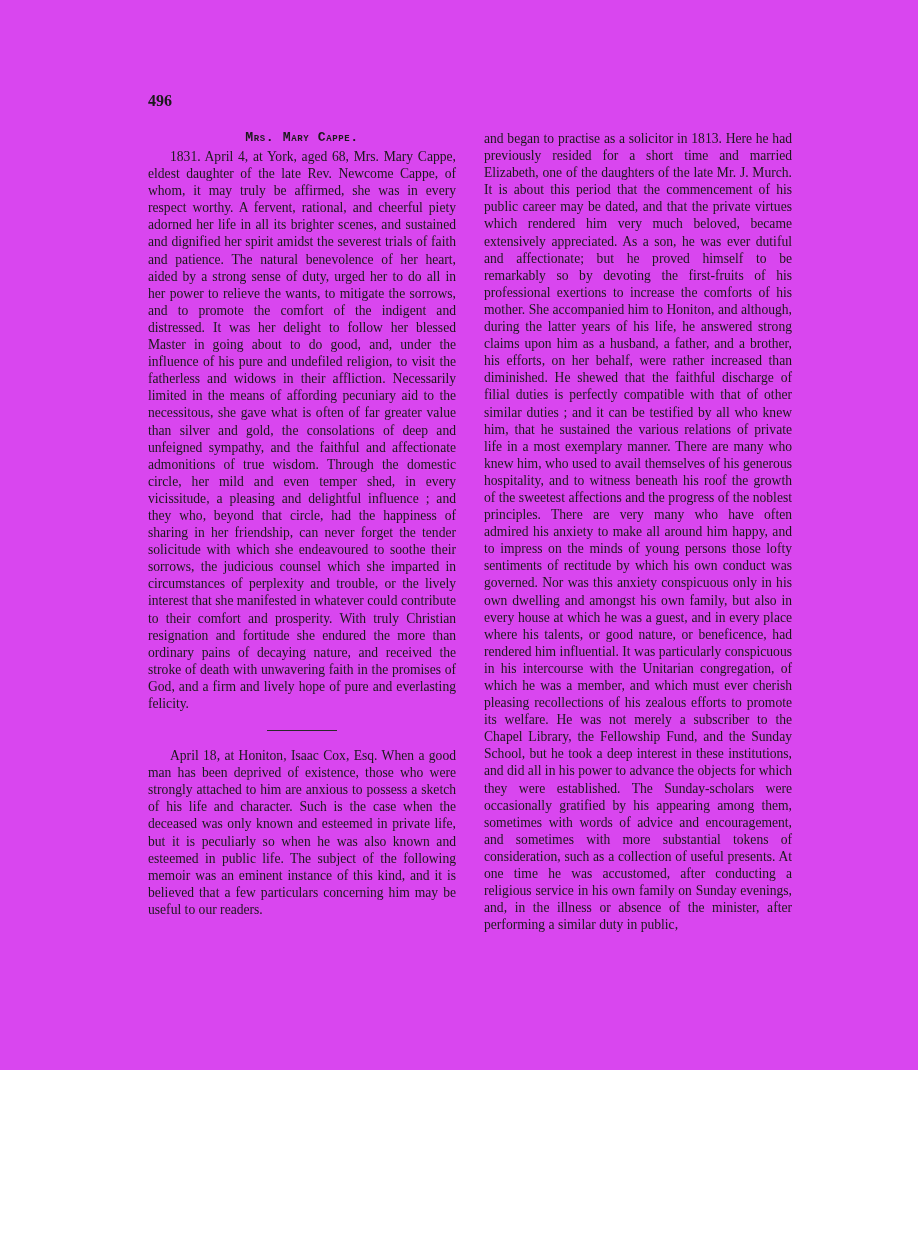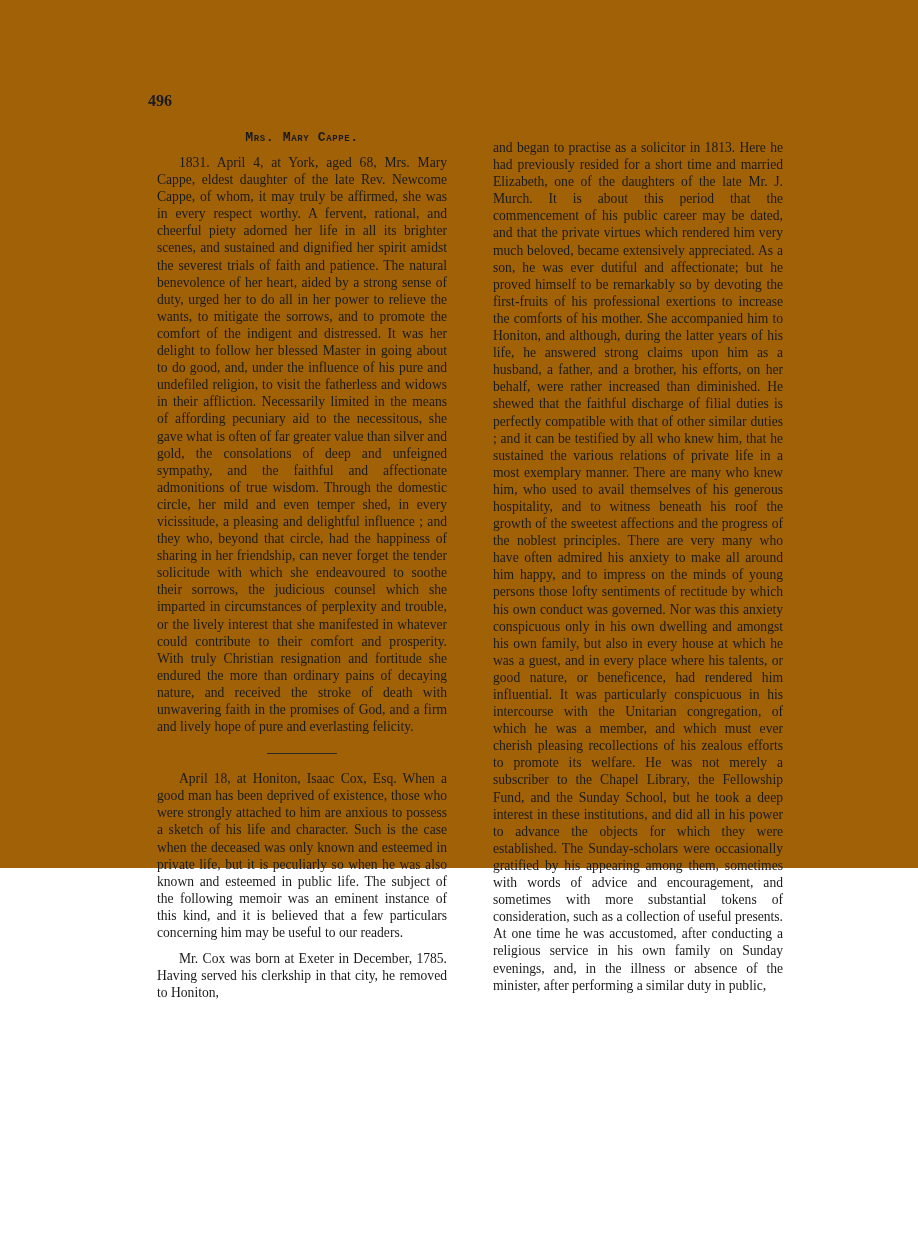--- a/index.html
+++ b/index.html
@@ -12,22 +12,22 @@
     height: 1238px;
     font-family: "Liberation Serif", serif;
     color: #1a1a1a;
     position: relative;
     overflow: hidden;
   }
   .page {
     position: absolute;
     left: 0; top: 0;
     width: 918px;
-    height: 868px;
-    background: #a16207;
+    height: 1070px;
+    background: #d946ef;
   }
   .page-header {
     position: absolute;
     left: 148px;
     top: 92px;
     width: 640px;
     height: 22px;
     display: flex;
     align-items: baseline;
   }
@@ -59,21 +59,21 @@
   .sec-title {
     text-align: center;
     font-size: 13.2px;
     font-variant: small-caps;
     letter-spacing: 0.6px;
     font-weight: bold;
     margin: 0 0 3px 0;
     font-family: Liberation Mono, monospace;
   }
   p.body {
-    margin: 9px;
+    margin: 0;
     text-align: justify;
     text-justify: inter-word;
     font-size: 13.6px;
     line-height: 17.1px;
     text-indent: 22px;
     font-family: "Liberation Serif", serif;
     hyphens: auto;
     -webkit-hyphens: auto;
   }
   p.body.noindent { text-indent: 0; }
@@ -93,21 +93,20 @@
     <span class="folio">496</span>
   </div>
 
   <div class="columns">
 
     <div class="col">
       <div class="sec-title">Mrs. Mary Cappe.</div>
       <p class="body">1831. April 4, at York, aged 68, Mrs. Mary Cappe, eldest daughter of the late Rev. Newcome Cappe, of whom, it may truly be affirmed, she was in every respect worthy. A fervent, rational, and cheerful piety adorned her life in all its brighter scenes, and sustained and dignified her spirit amidst the severest trials of faith and patience. The natural benevolence of her heart, aided by a strong sense of duty, urged her to do all in her power to relieve the wants, to mitigate the sorrows, and to promote the comfort of the indigent and distressed. It was her delight to follow her blessed Master in going about to do good, and, under the influence of his pure and undefiled religion, to visit the fatherless and widows in their affliction. Necessarily limited in the means of affording pecuniary aid to the necessitous, she gave what is often of far greater value than silver and gold, the consolations of deep and unfeigned sympathy, and the faithful and affectionate admonitions of true wisdom. Through the domestic circle, her mild and even temper shed, in every vicissitude, a pleasing and delightful influence ; and they who, beyond that circle, had the happiness of sharing in her friendship, can never forget the tender solicitude with which she endeavoured to soothe their sorrows, the judicious counsel which she imparted in circumstances of perplexity and trouble, or the lively interest that she manifested in whatever could contribute to their comfort and prosperity. With truly Christian resignation and fortitude she endured the more than ordinary pains of decaying nature, and received the stroke of death with unwavering faith in the promises of God, and a firm and lively hope of pure and everlasting felicity.</p>
       <div class="rule"></div>
       <p class="body">April 18, at Honiton, Isaac Cox, Esq. When a good man has been deprived of existence, those who were strongly attached to him are anxious to possess a sketch of his life and character. Such is the case when the deceased was only known and esteemed in private life, but it is peculiarly so when he was also known and esteemed in public life. The subject of the following memoir was an eminent instance of this kind, and it is believed that a few particulars concerning him may be useful to our readers.</p>
-      <p class="body">Mr. Cox was born at Exeter in December, 1785. Having served his clerkship in that city, he removed to Honiton,</p>
     </div>
 
     <div class="col">
       <p class="body noindent">and began to practise as a solicitor in 1813. Here he had previously resided for a short time and married Elizabeth, one of the daughters of the late Mr. J. Murch. It is about this period that the commencement of his public career may be dated, and that the private virtues which rendered him very much beloved, became extensively appreciated. As a son, he was ever dutiful and affectionate; but he proved himself to be remarkably so by devoting the first-fruits of his professional exertions to increase the comforts of his mother. She accompanied him to Honiton, and although, during the latter years of his life, he answered strong claims upon him as a husband, a father, and a brother, his efforts, on her behalf, were rather increased than diminished. He shewed that the faithful discharge of filial duties is perfectly compatible with that of other similar duties ; and it can be testified by all who knew him, that he sustained the various relations of private life in a most exemplary manner. There are many who knew him, who used to avail themselves of his generous hospitality, and to witness beneath his roof the growth of the sweetest affections and the progress of the noblest principles. There are very many who have often admired his anxiety to make all around him happy, and to impress on the minds of young persons those lofty sentiments of rectitude by which his own conduct was governed. Nor was this anxiety conspicuous only in his own dwelling and amongst his own family, but also in every house at which he was a guest, and in every place where his talents, or good nature, or beneficence, had rendered him influential. It was particularly conspicuous in his intercourse with the Unitarian congregation, of which he was a member, and which must ever cherish pleasing recollections of his zealous efforts to promote its welfare. He was not merely a subscriber to the Chapel Library, the Fellowship Fund, and the Sunday School, but he took a deep interest in these institutions, and did all in his power to advance the objects for which they were established. The Sunday-scholars were occasionally gratified by his appearing among them, sometimes with words of advice and encouragement, and sometimes with more substantial tokens of consideration, such as a collection of useful presents. At one time he was accustomed, after conducting a religious service in his own family on Sunday evenings, and, in the illness or absence of the minister, after performing a similar duty in public,</p>
     </div>
 
   </div>
 </div>
 
 </body></html>

